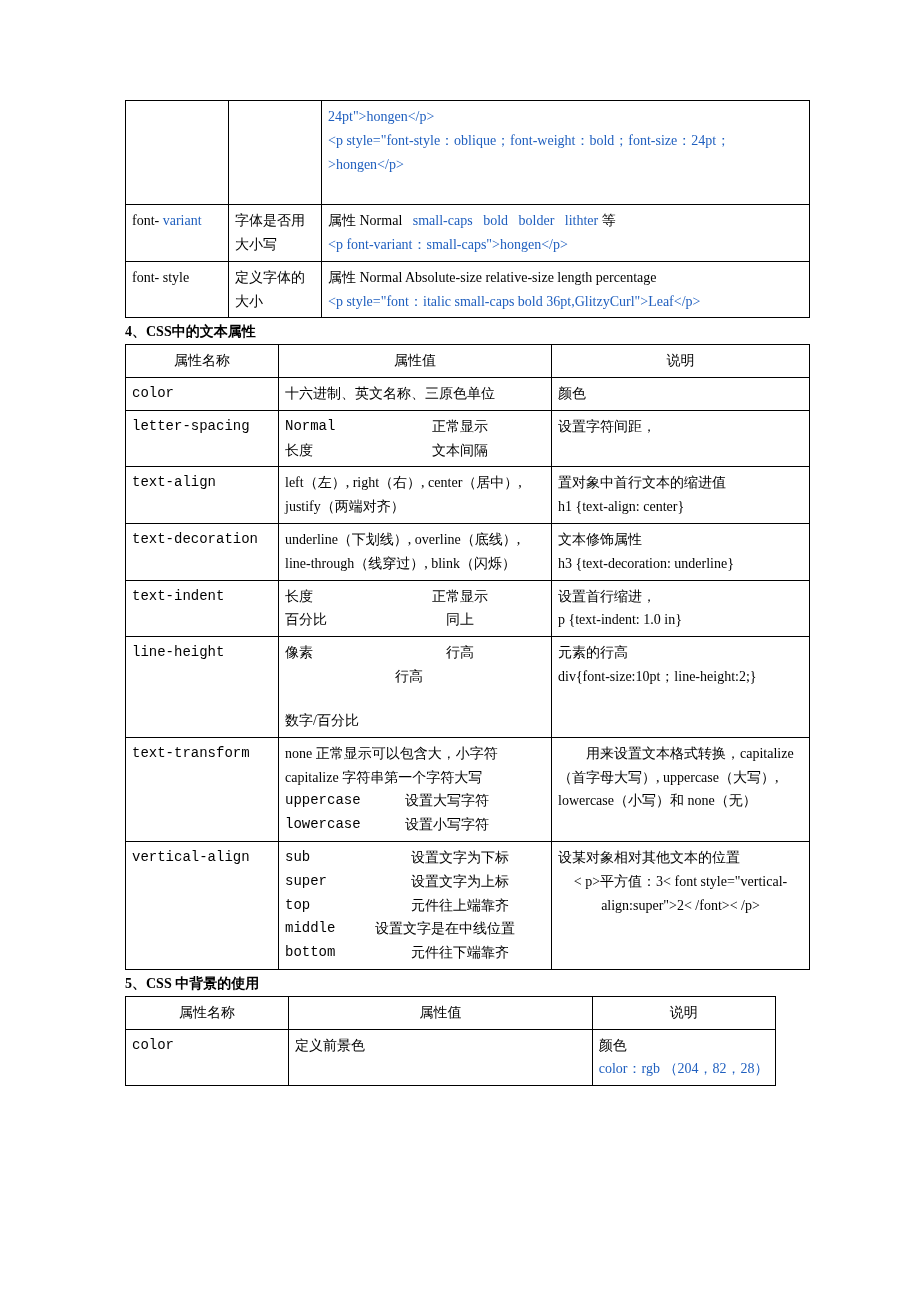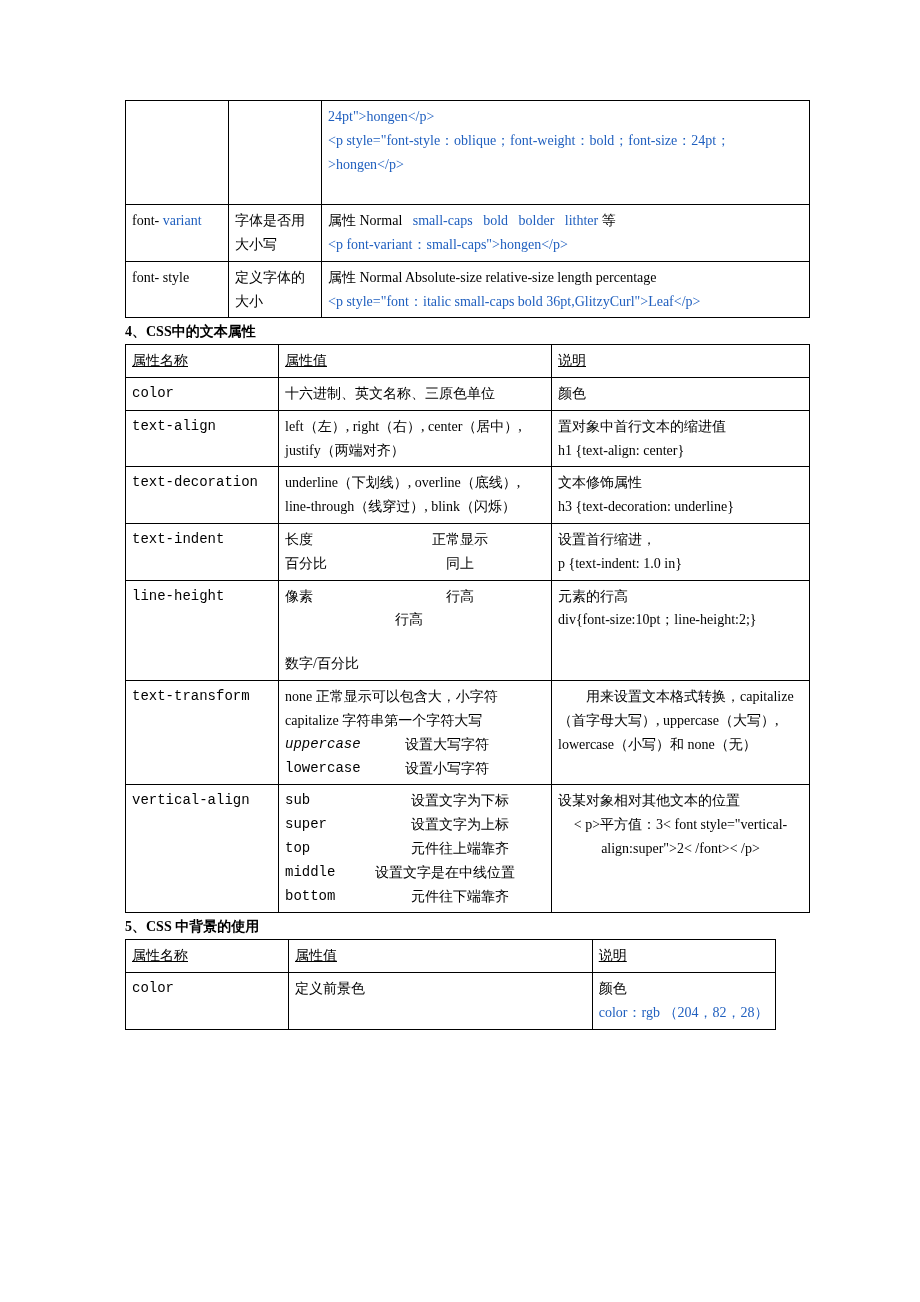--- a/index.html
+++ b/index.html
@@ -19,22 +19,21 @@
     margin-bottom: 2px;
   }
   td, th {
     border: 1px solid #000;
     padding: 4px 6px;
     vertical-align: top;
     font-weight: normal;
     text-align: left;
   }
   .hdr td, td.hdr-cell {
-    text-align: left;
-    text-decoration: underline;
+    text-align: center;
   }
   .section-title {
     font-weight: bold;
     margin: 2px 0 0 0;
     font-family: Liberation Serif, serif;
   }
   .blue { color: #1f5fbf; }
   .monofont { font-family: "Courier New", monospace; }
   .sans { font-family: Liberation Serif, serif; }
   .kv-line { display: flex; }
@@ -91,20 +90,34 @@
     <td style="width:140px;">属性名称</td>
     <td style="width:260px;">属性值</td>
     <td>说明</td>
   </tr>
   <tr>
     <td class="monofont">color</td>
     <td>十六进制、英文名称、三原色单位</td>
     <td>颜色</td>
   </tr>
   <tr>
+    <td class="monofont">letter-spacing</td>
+    <td>
+      <div class="kv-line">
+            <span class="k monofont">Normal</span>
+            <span class="v center-txt">正常显示</span>
+          </div>
+      <div class="kv-line">
+            <span class="k">长度</span>
+            <span class="v center-txt">文本间隔</span>
+          </div>
+    </td>
+    <td>设置字符间距，</td>
+  </tr>
+  <tr>
     <td class="monofont">text-align</td>
     <td>left（左）, right（右）, center（居中）, justify（两端对齐）</td>
     <td>
       <div>置对象中首行文本的缩进值</div>
       <div class="sans">h1 {text-align: center}</div>
     </td>
   </tr>
   <tr>
     <td class="monofont">text-decoration</td>
     <td>underline（下划线）, overline（底线）, line-through（线穿过）, blink（闪烁）</td>
@@ -146,21 +159,21 @@
       <div>元素的行高</div>
       <div class="sans">div{font-size:10pt；line-height:2;}</div>
     </td>
   </tr>
   <tr>
     <td class="monofont">text-transform</td>
     <td>
       <div>none 正常显示可以包含大，小字符</div>
       <div>capitalize 字符串第一个字符大写</div>
       <div class="kv-line">
-            <span class="k monofont" style="width:120px;font-style:italic;">uppercase</span>
+            <span class="k monofont" style="width:120px;">uppercase</span>
             <span class="v">设置大写字符</span>
           </div>
       <div class="kv-line">
             <span class="k monofont" style="width:120px;">lowercase</span>
             <span class="v">设置小写字符</span>
           </div>
     </td>
     <td class="indent1">用来设置文本格式转换，capitalize（首字母大写）, uppercase（大写）, lowercase（小写）和 none（无）</td>
   </tr>
   <tr>

